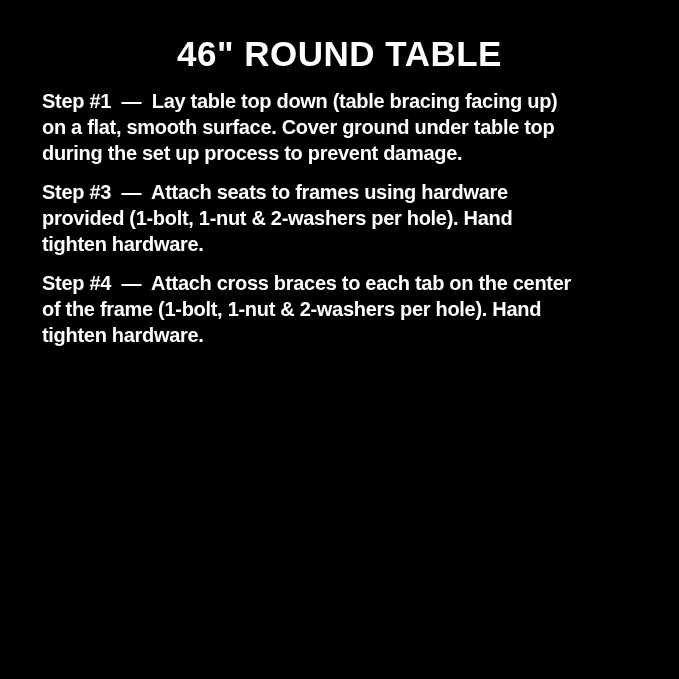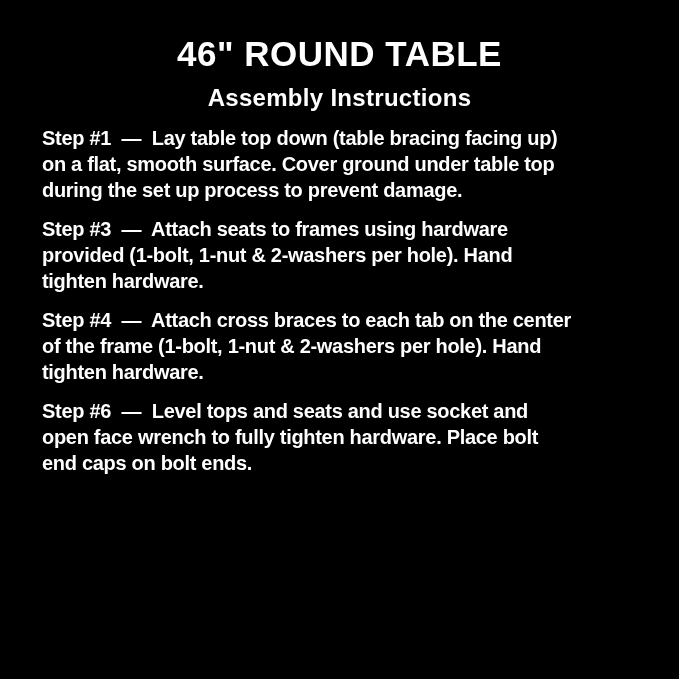--- a/index.html
+++ b/index.html
@@ -42,28 +42,24 @@
     letter-spacing: -0.3px;
     white-space: pre-wrap;
     margin-bottom: 13px;
   }
 </style>
 </head>
 <body style="background: rgb(0, 0, 0);">
 
 <div class="canvas" style="color: rgb(255, 255, 255);">
   <div class="title">46" ROUND TABLE</div>
-  <div class="subtitle">Assembly Instructions</div>
   <div class="instructions">
     <p class="step">Step #1  —  Lay table top down (table bracing facing up)
 on a flat, smooth surface. Cover ground under table top
 during the set up process to prevent damage.</p>
     <p class="step">Step #3  —  Attach seats to frames using hardware
 provided (1-bolt, 1-nut &amp; 2-washers per hole). Hand
 tighten hardware.</p>
     <p class="step">Step #4  —  Attach cross braces to each tab on the center
 of the frame (1-bolt, 1-nut &amp; 2-washers per hole). Hand
 tighten hardware.</p>
-    <p class="step">Step #6  —  Level tops and seats and use socket and
-open face wrench to fully tighten hardware. Place bolt
-end caps on bolt ends.</p>
   </div>
 </div>
 
 </body></html>

